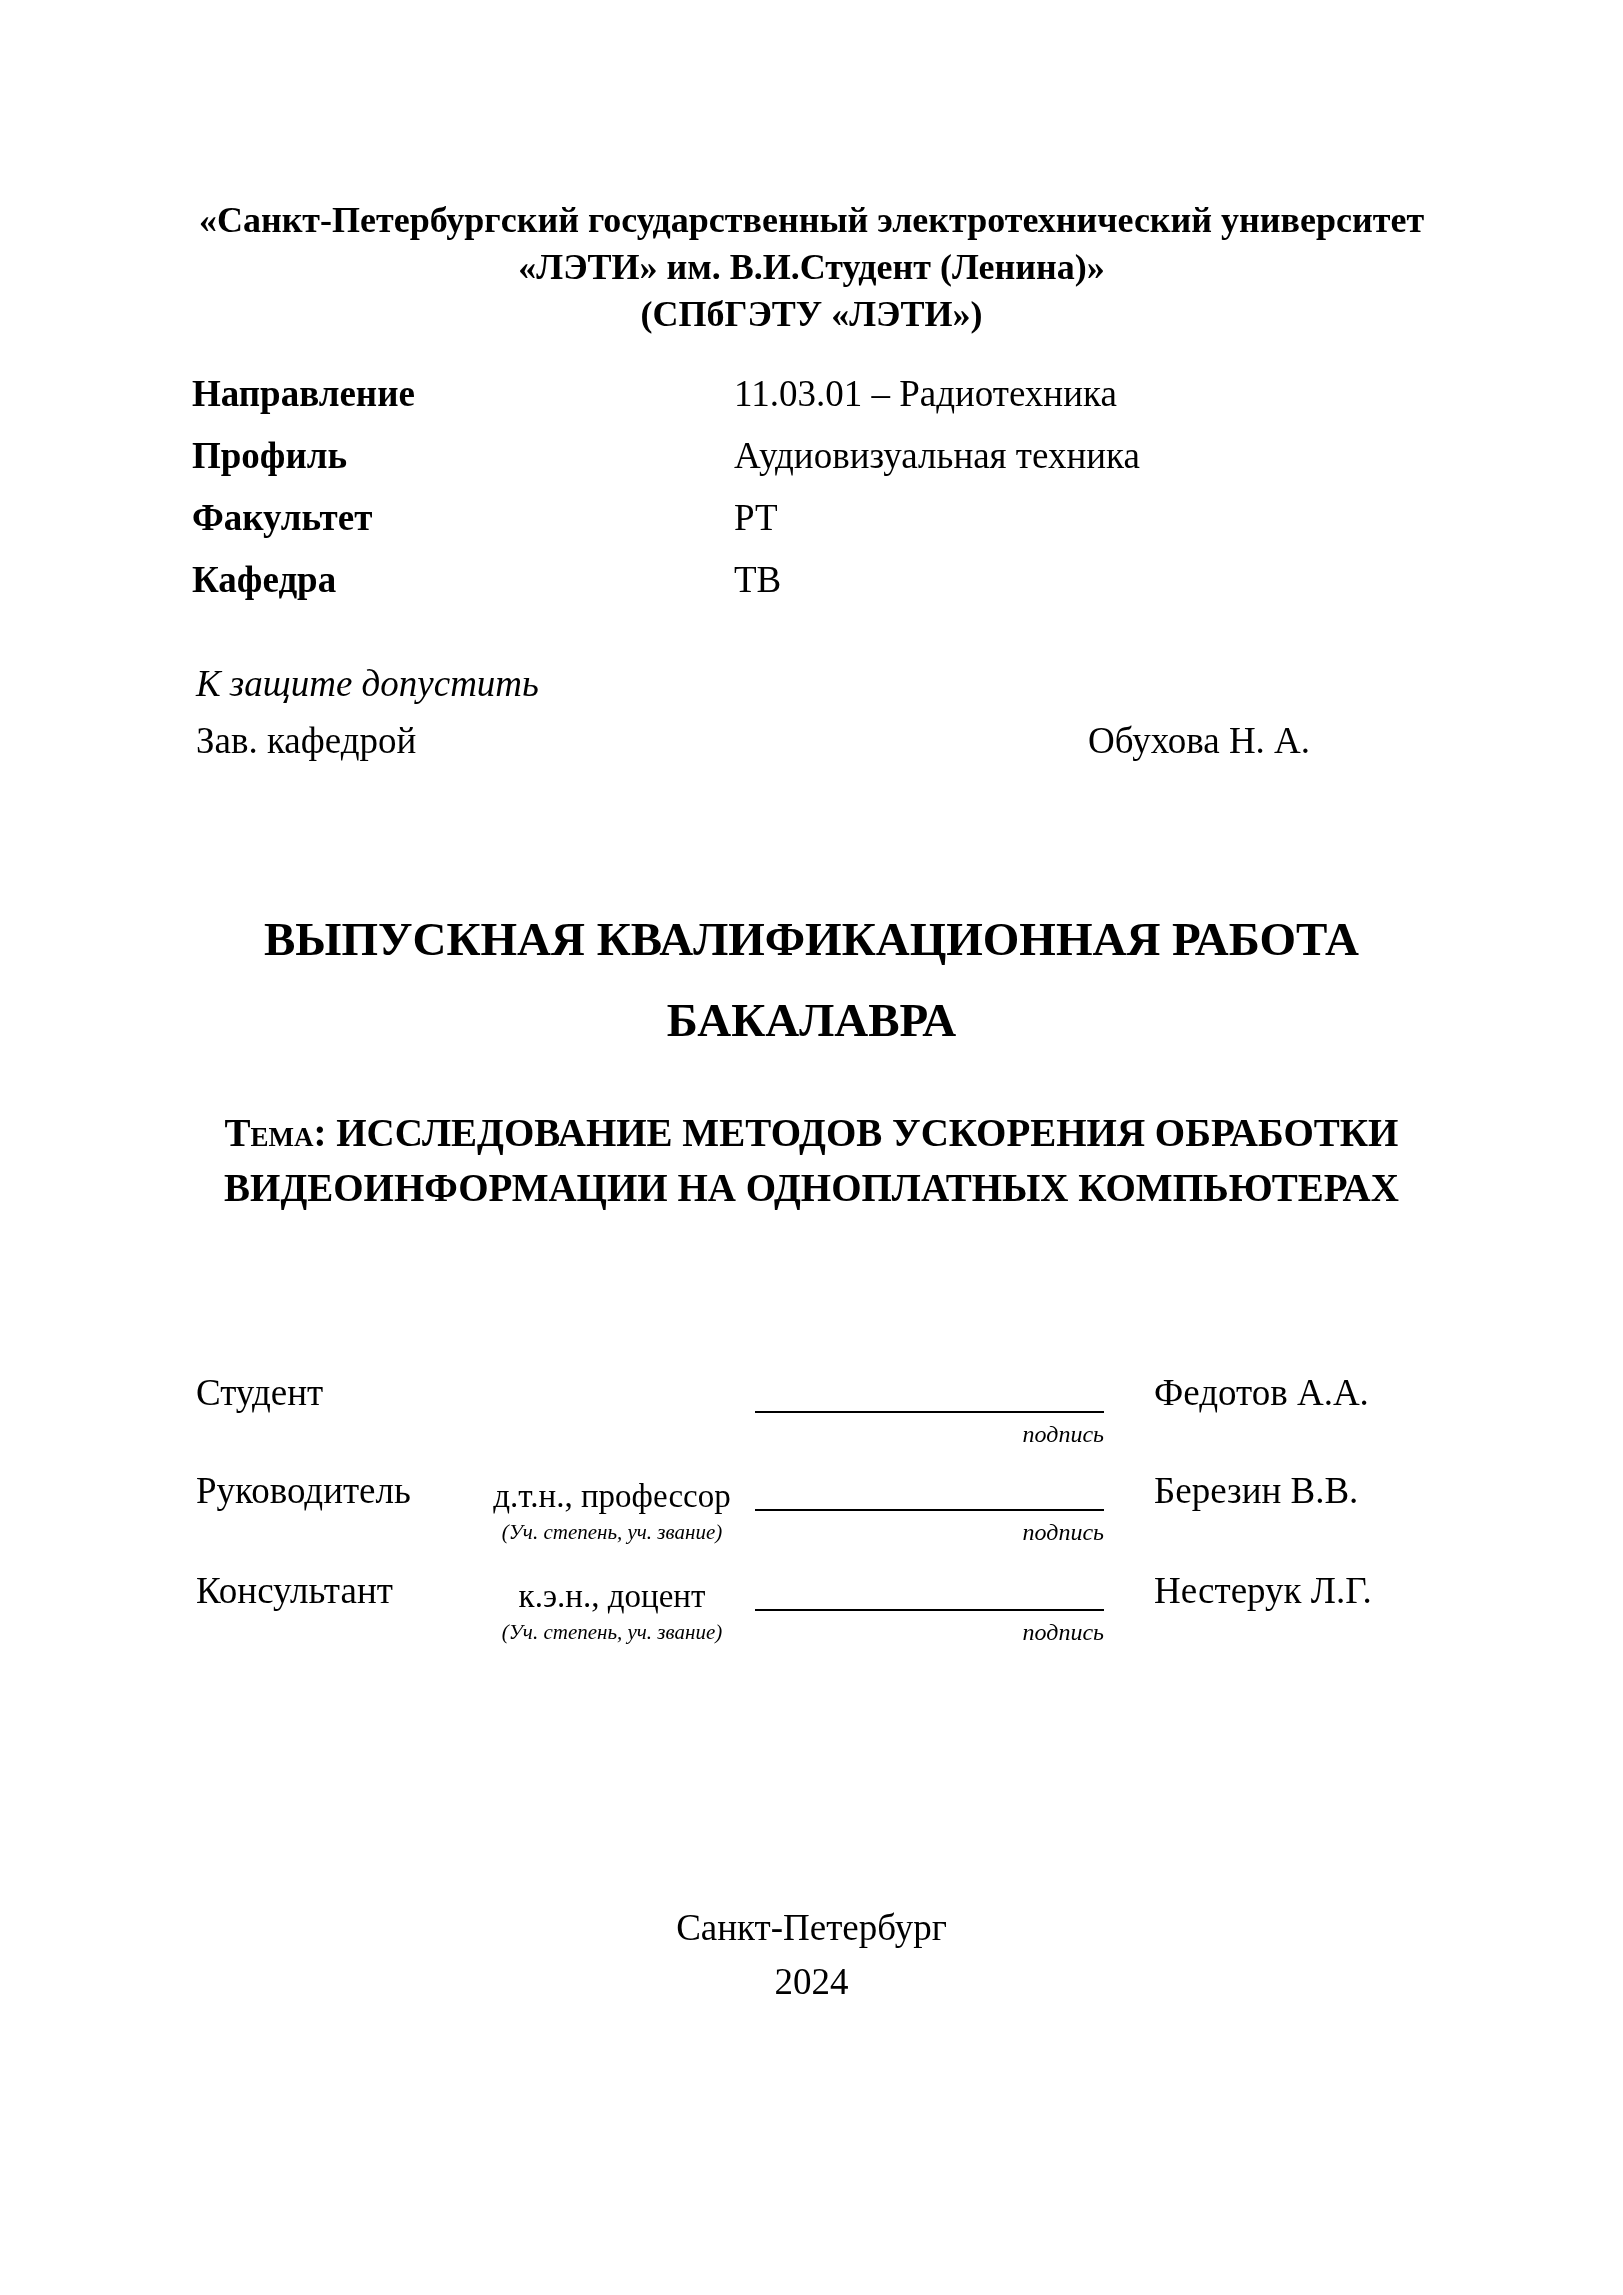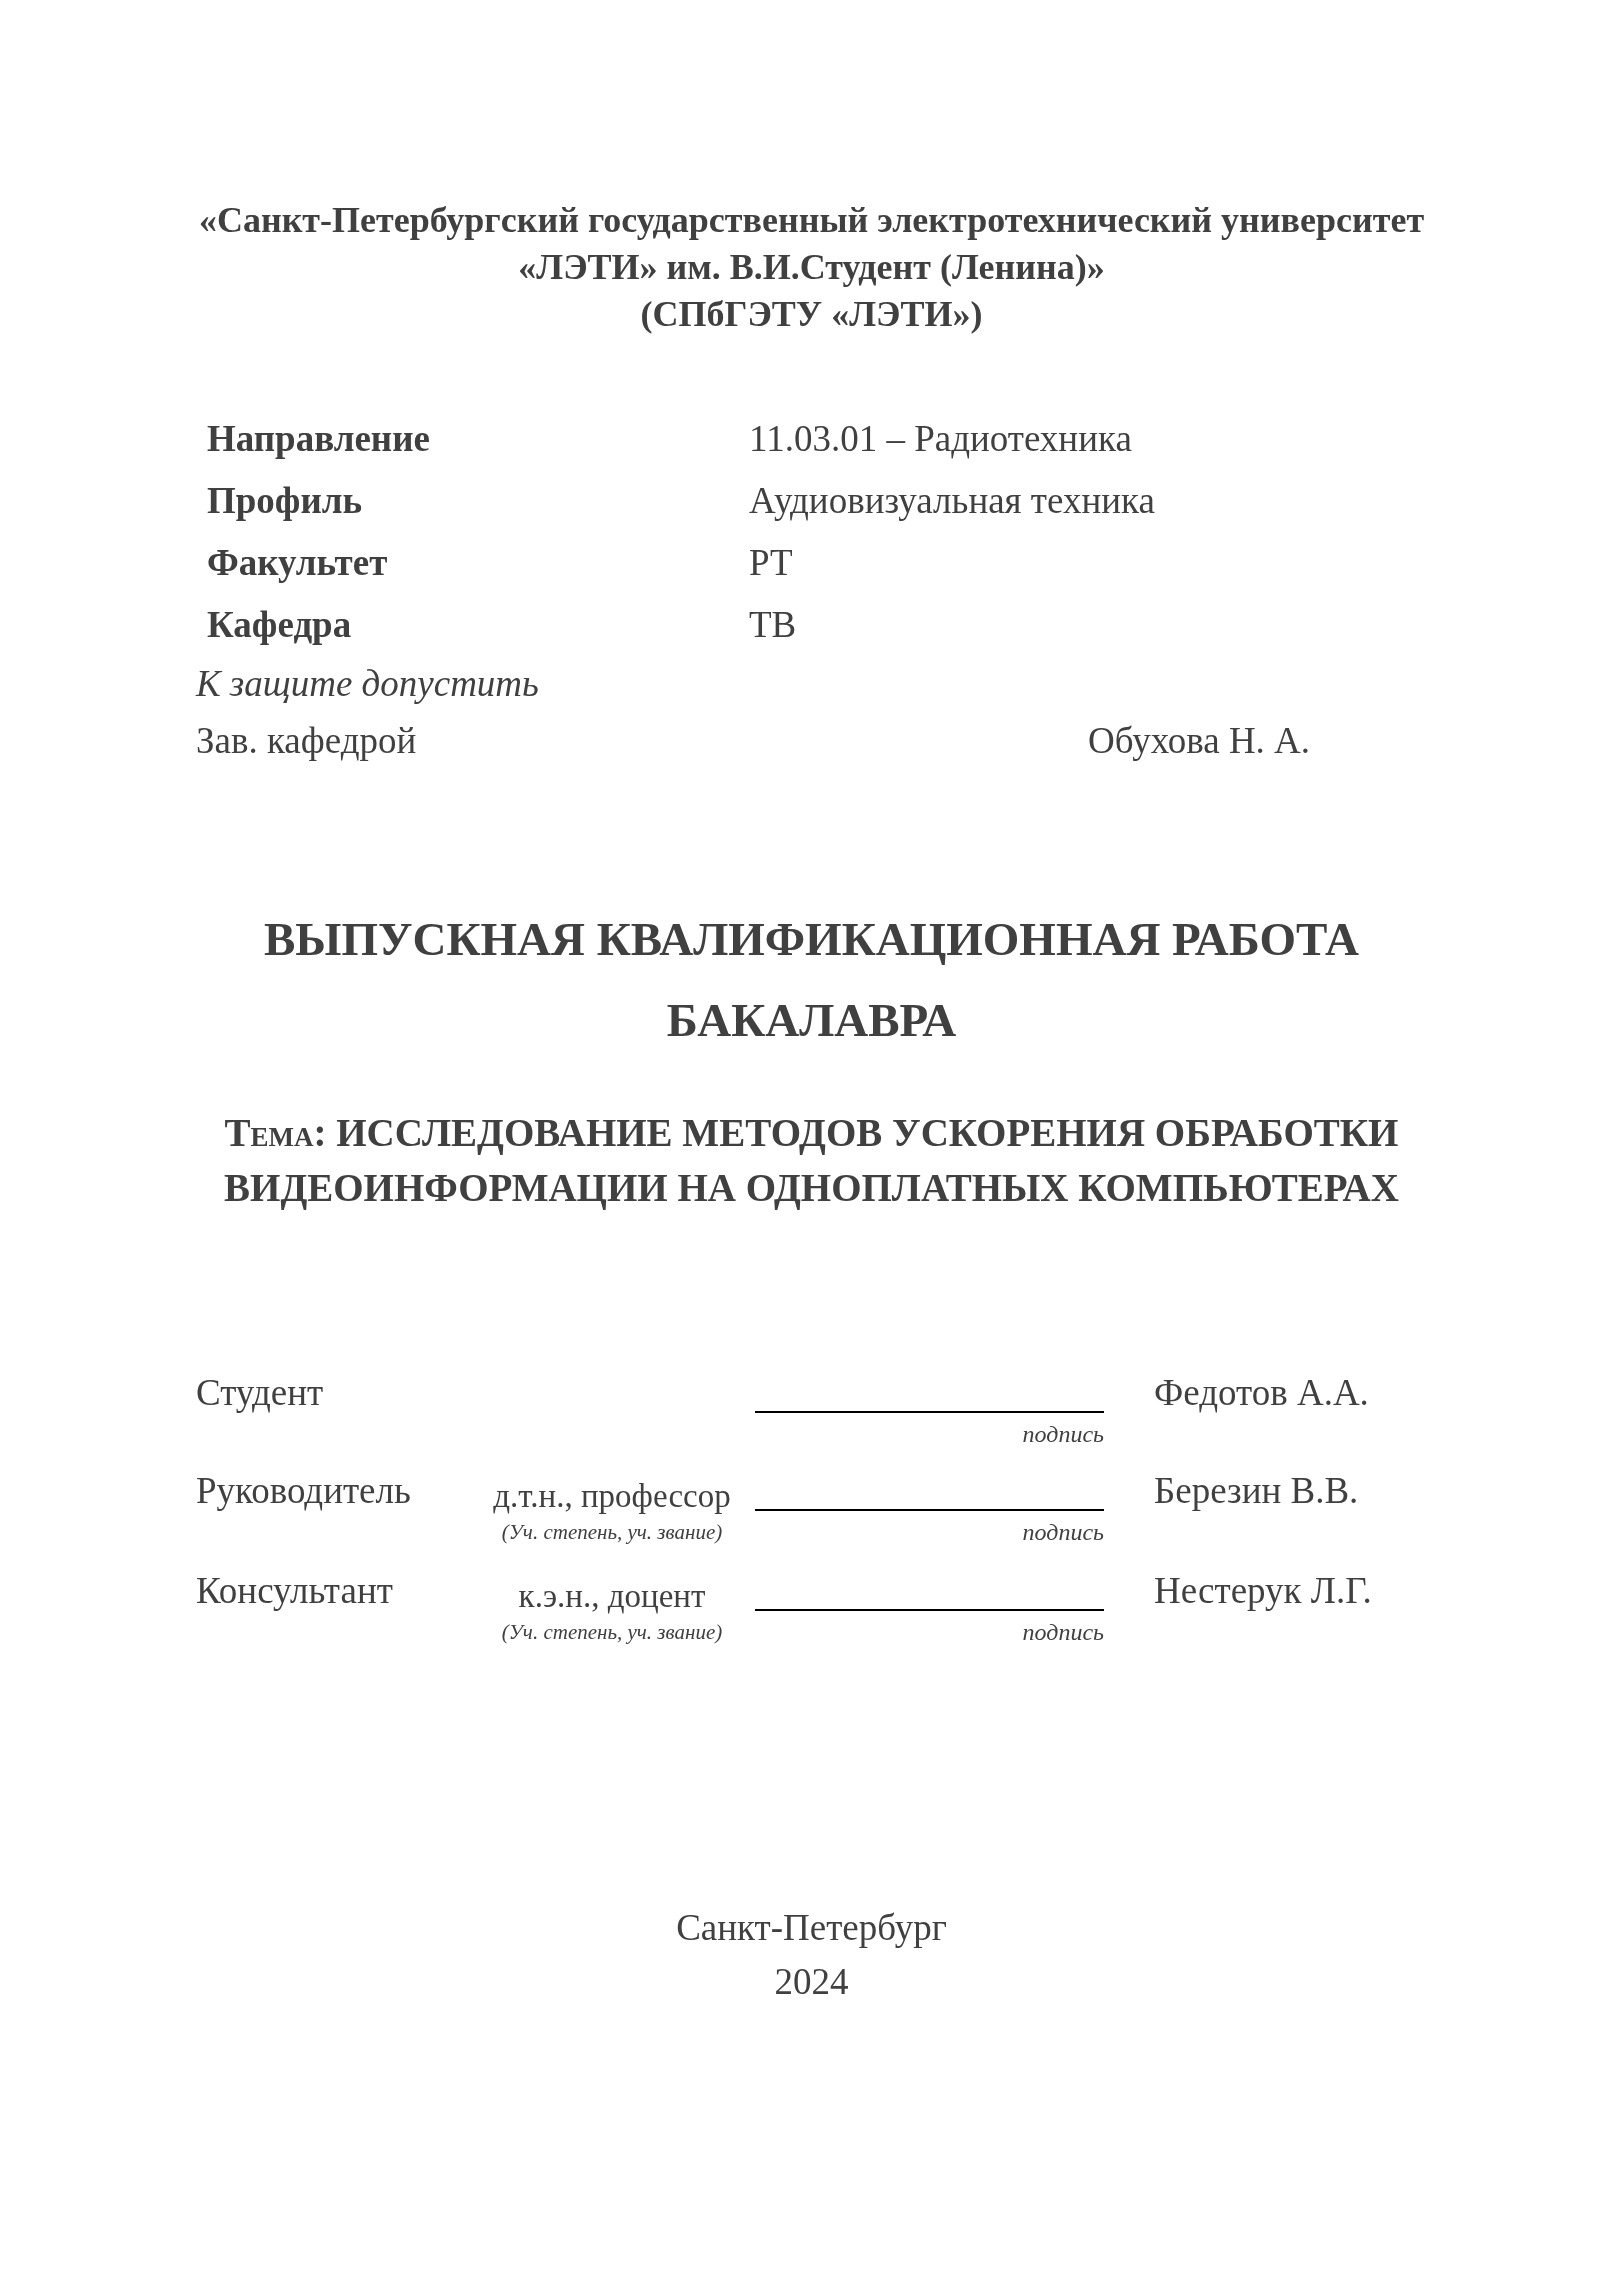--- a/index.html
+++ b/index.html
@@ -6,46 +6,45 @@
     margin: 0;
     padding: 0;
     background: #888;
   }
   .page {
     position: relative;
     width: 1623px;
     height: 2295px;
     margin: 0 auto;
     background: #ffffff;
-    color: #404040;
+    color: #000000;
     font-family: "Liberation Serif", "DejaVu Serif", serif;
     overflow: hidden;
   }
   
   .univ-header {
     position: absolute;
     top: 197px;
     left: 0;
     width: 100%;
     text-align: center;
     font-weight: bold;
     font-size: 36px;
     line-height: 47px;
     white-space: nowrap;
   }
   
   .field-row {
     position: absolute;
-    left: 207px;
+    left: 192px;
     width: 1233px;
     height: 47px;
     font-size: 37px;
     line-height: 37px;
     white-space: nowrap;
-    margin-top: 45px;
   }
   .field-row .flabel { position: absolute; left: 0; top: 0; font-weight: bold; }
   .field-row .fvalue { position: absolute; left: 542px; top: 0; }
   .fr1 { top: 375px; }
   .fr2 { top: 437px; }
   .fr3 { top: 499px; }
   .fr4 { top: 561px; }
   
   .admit-phrase {
     position: absolute;

